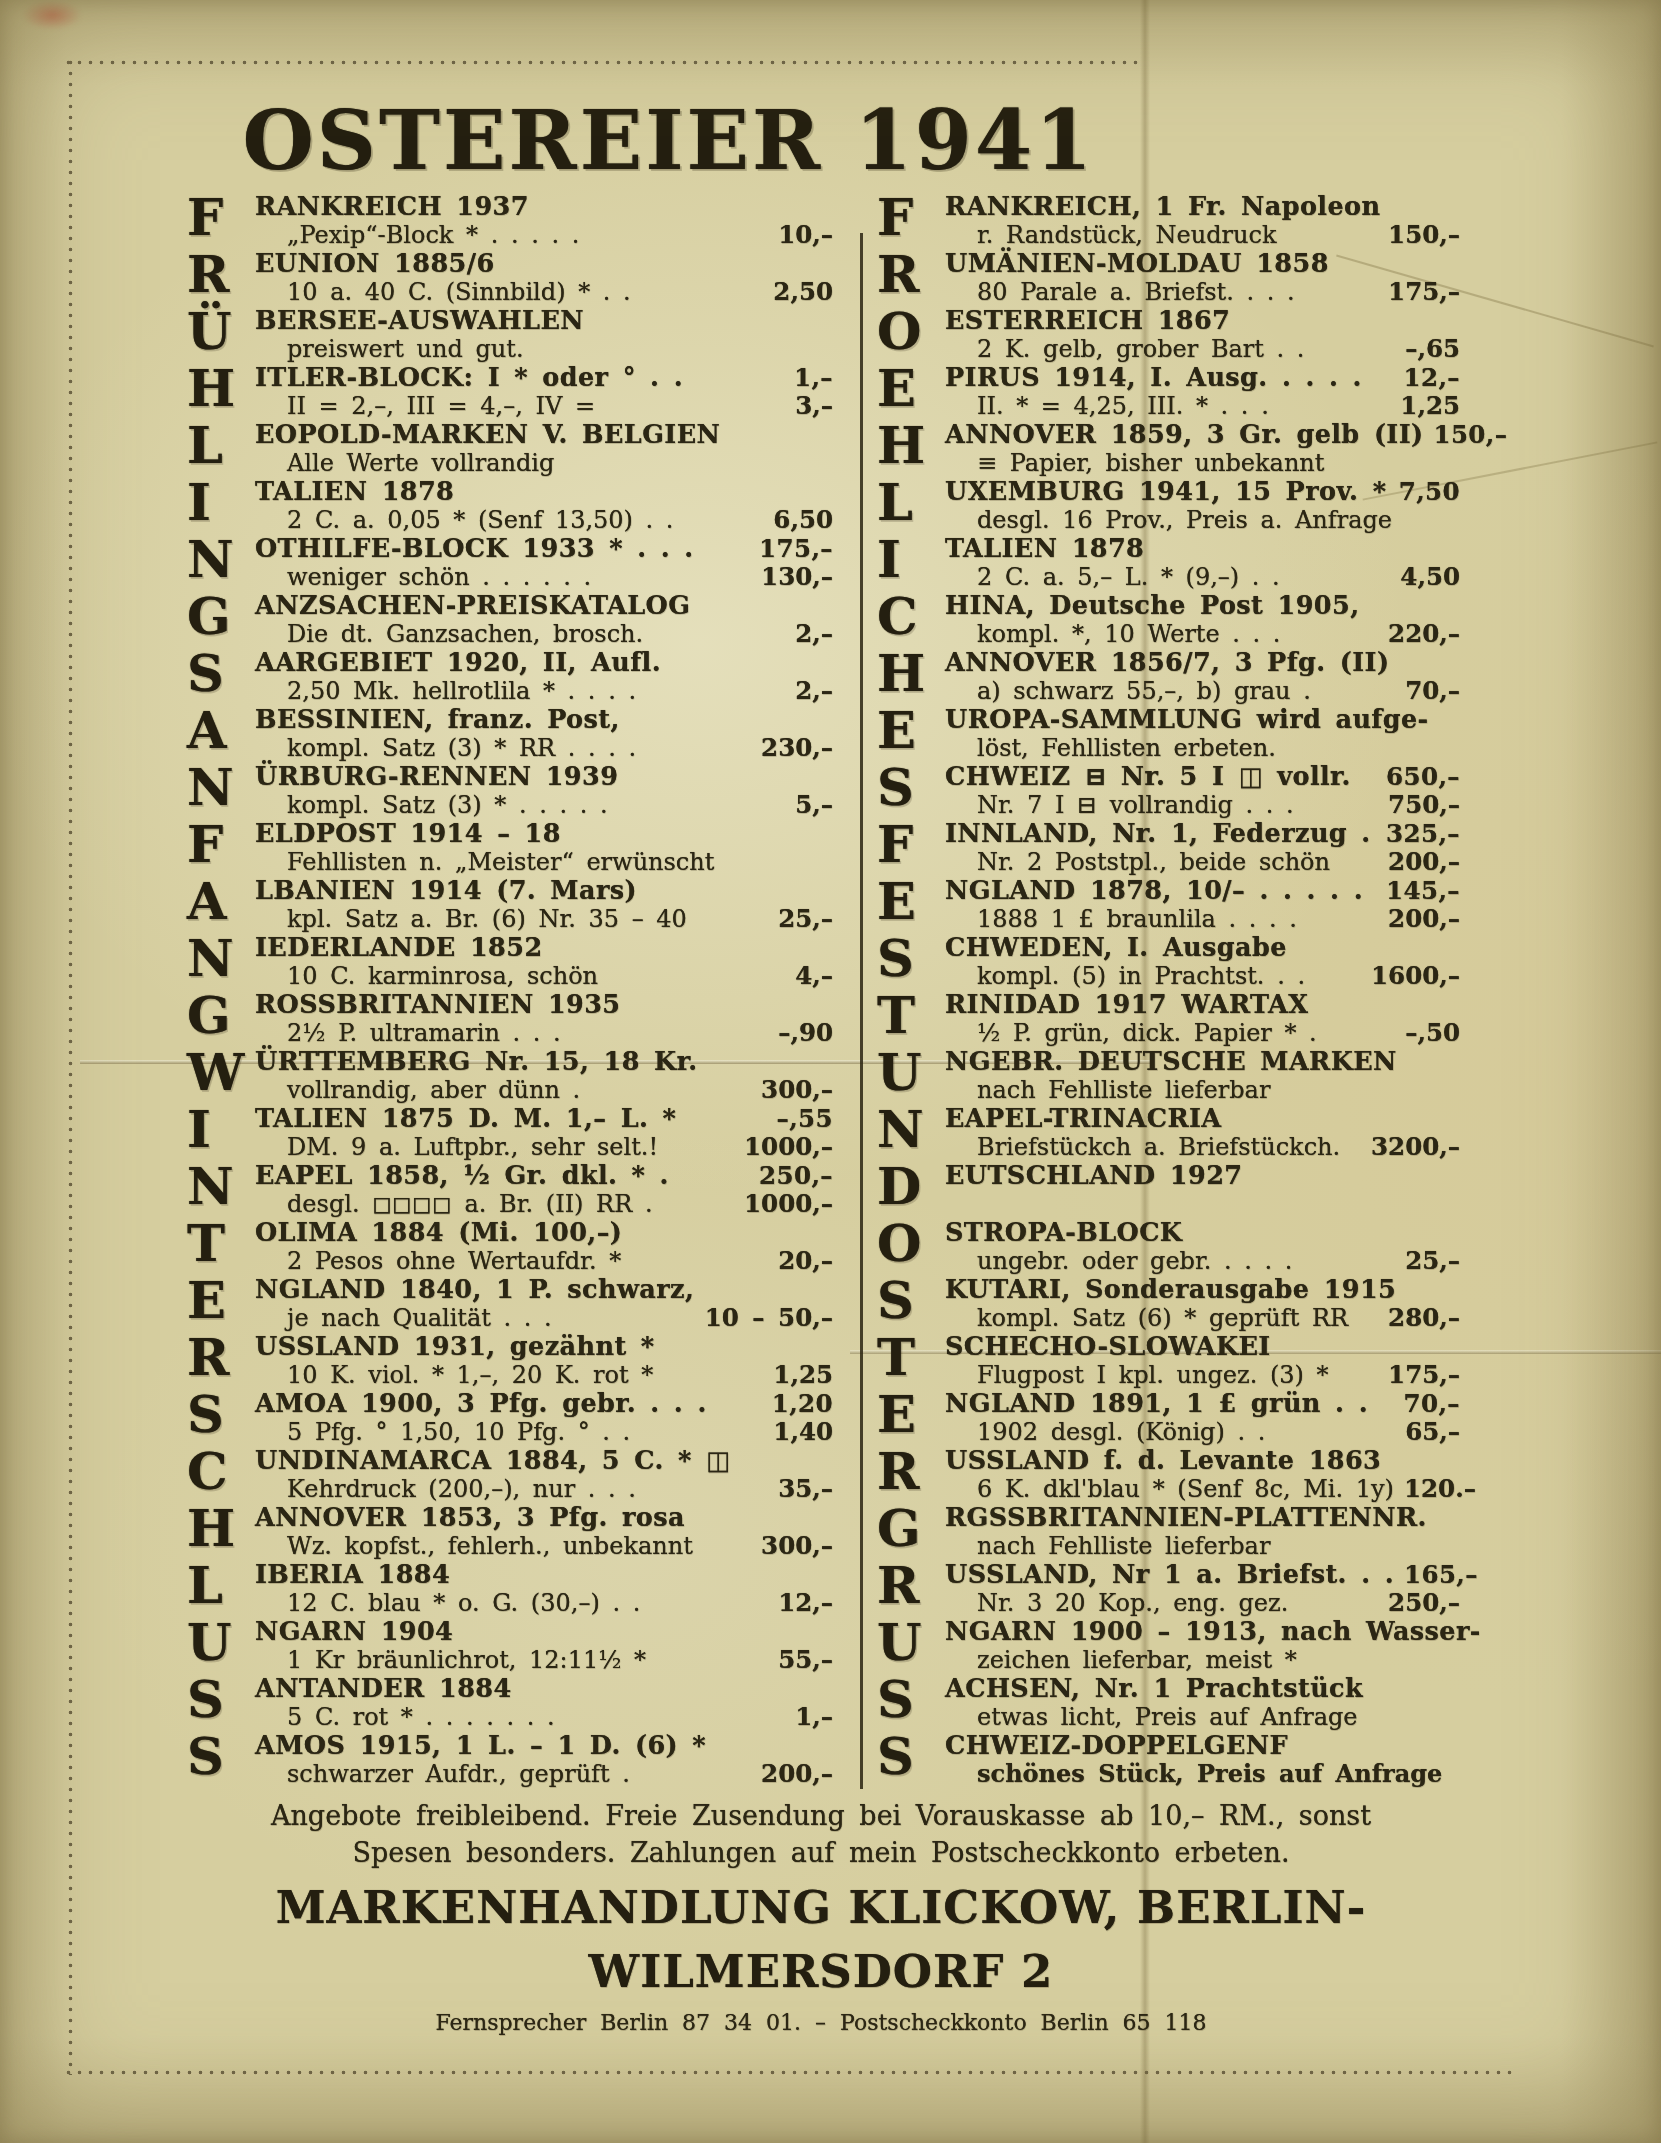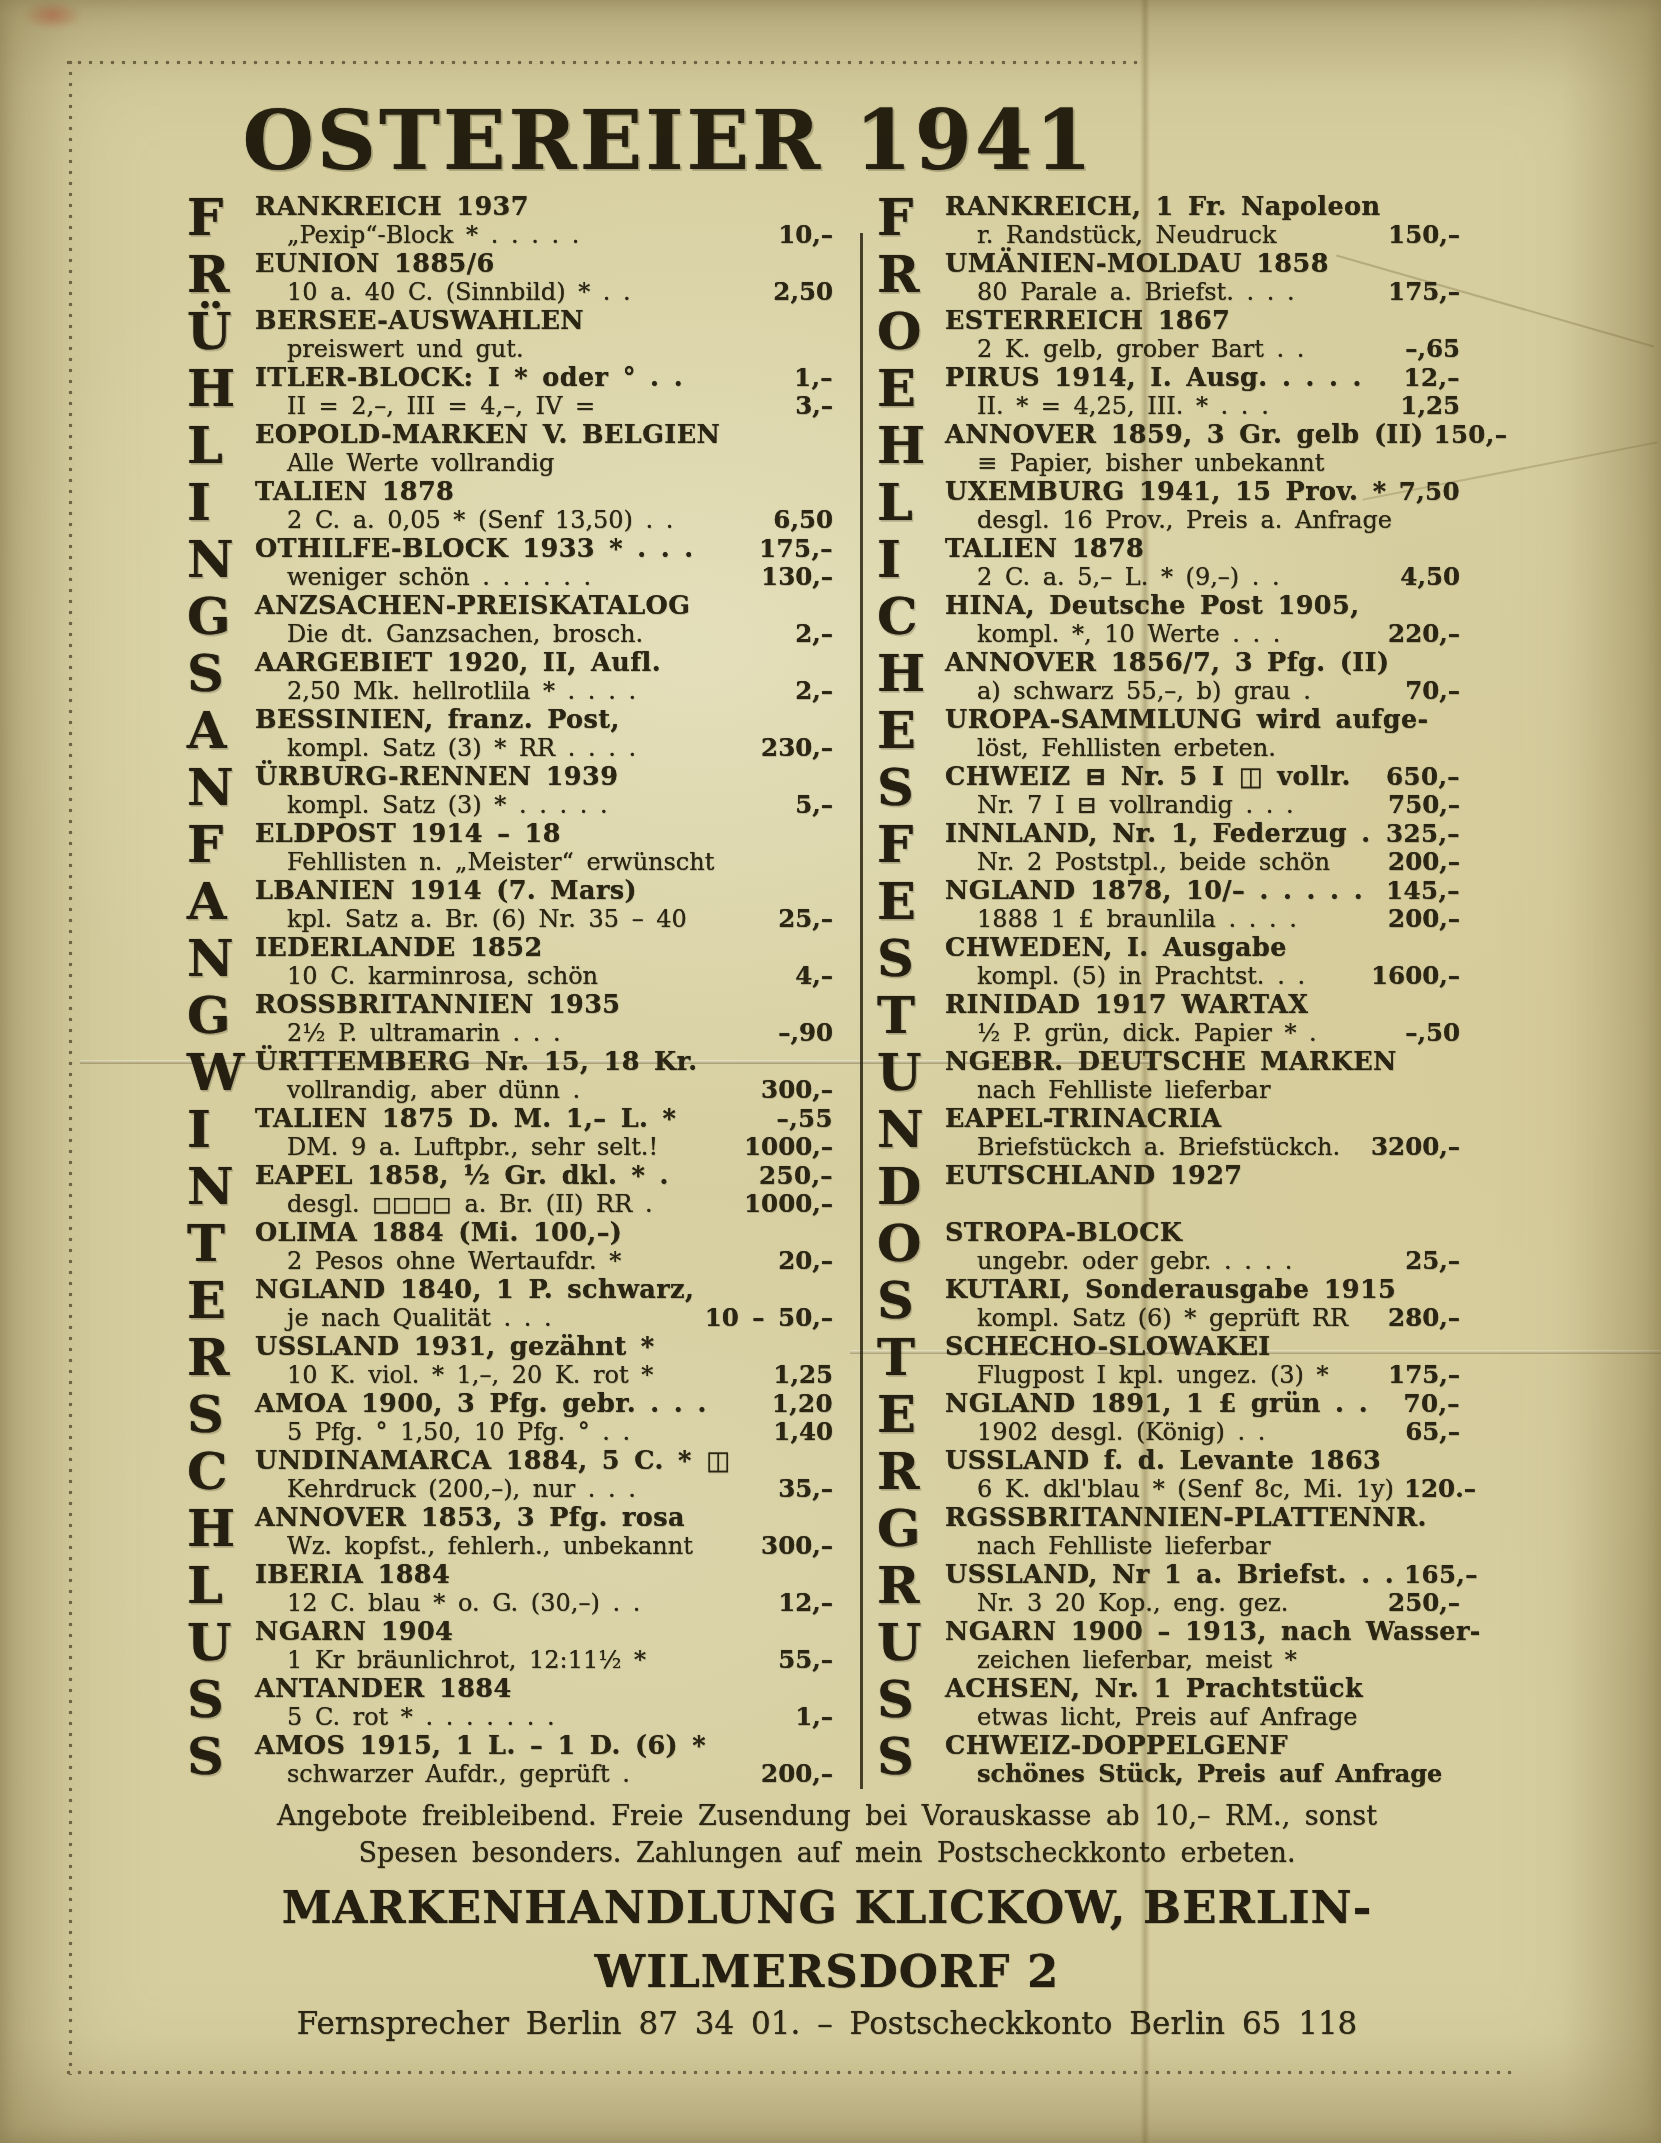--- a/index.html
+++ b/index.html
@@ -52,24 +52,24 @@
     text-shadow:0 0 1px rgba(36,31,16,.85), 1.5px 1.5px 0 rgba(60,52,28,.2);
   }
   .eline{display:flex;justify-content:space-between;align-items:baseline;height:28.5px;line-height:28.5px;word-spacing:5px;}
   .eline .etext{white-space:nowrap;}
   .eline.head{font-weight:700;font-size:25.5px;letter-spacing:.4px;}
   .eline.sub{font-size:24px;padding-left:32px;}
   .eline.sub.bold{font-weight:700;}
   .eprice{font-weight:700;font-size:24.5px;padding-left:10px;}
   .col, .footer{text-shadow:0 0 .7px rgba(43,38,20,.85), .6px .9px 0 rgba(60,52,28,.18);}
   
-  .footer{position:absolute;left:191px;top:1797px;width:1272px;text-align:center;}
+  .footer{position:absolute;left:185px;top:1797px;width:1272px;text-align:center;}
   .note{font-size:27px;line-height:37px;word-spacing:6px;}
   .dealer{margin-top:5px;font-size:45px;line-height:64px;font-weight:700;letter-spacing:1px;color:#241f10;}
-  .contact{font-size:31px;line-height:38px;word-spacing:7px;}
+  .contact{font-size:22px;line-height:38px;word-spacing:7px;}
 </style>
 </head>
 <body>
 
 <div class="page">
   <div class="smudge"></div>
   <div class="perf perf-h" style="left:66px;top:60px;width:1074px;"></div>
   <div class="perf perf-v" style="left:68px;top:60px;height:2015px;"></div>
   <div class="perf perf-h" style="left:66px;top:2070px;width:1450px;"></div>
   <div class="fold-v"></div>

